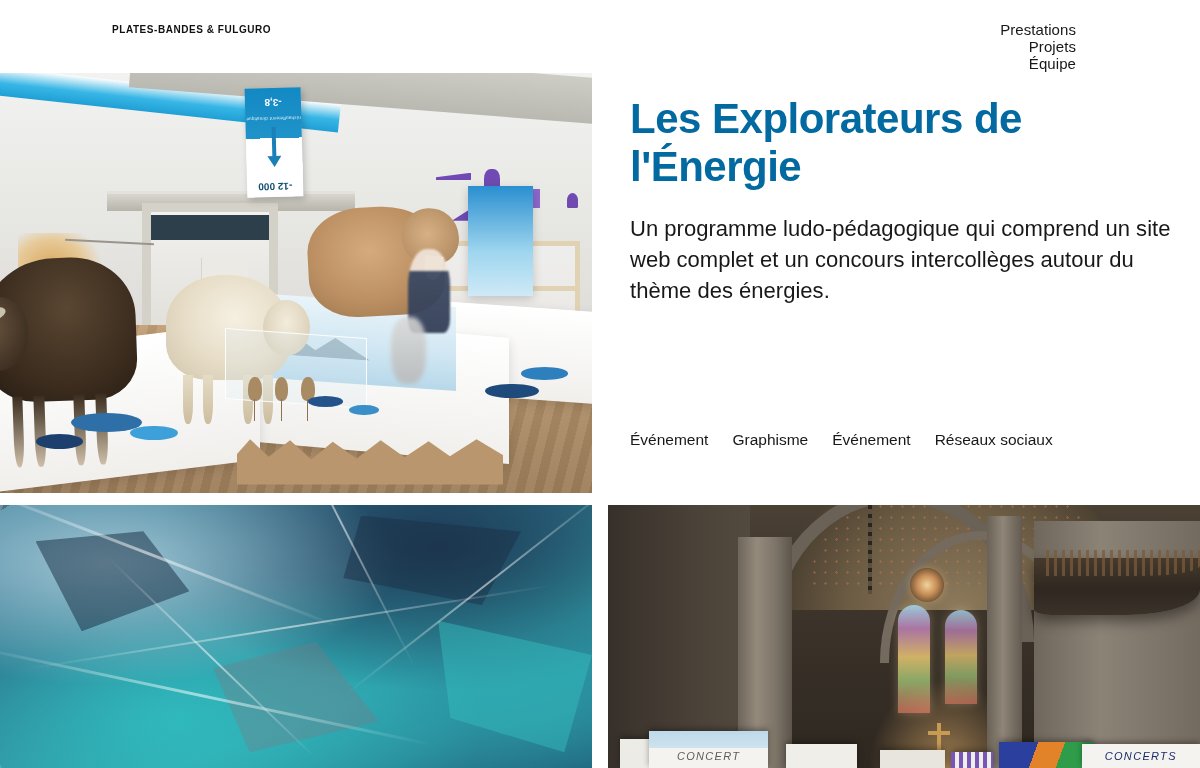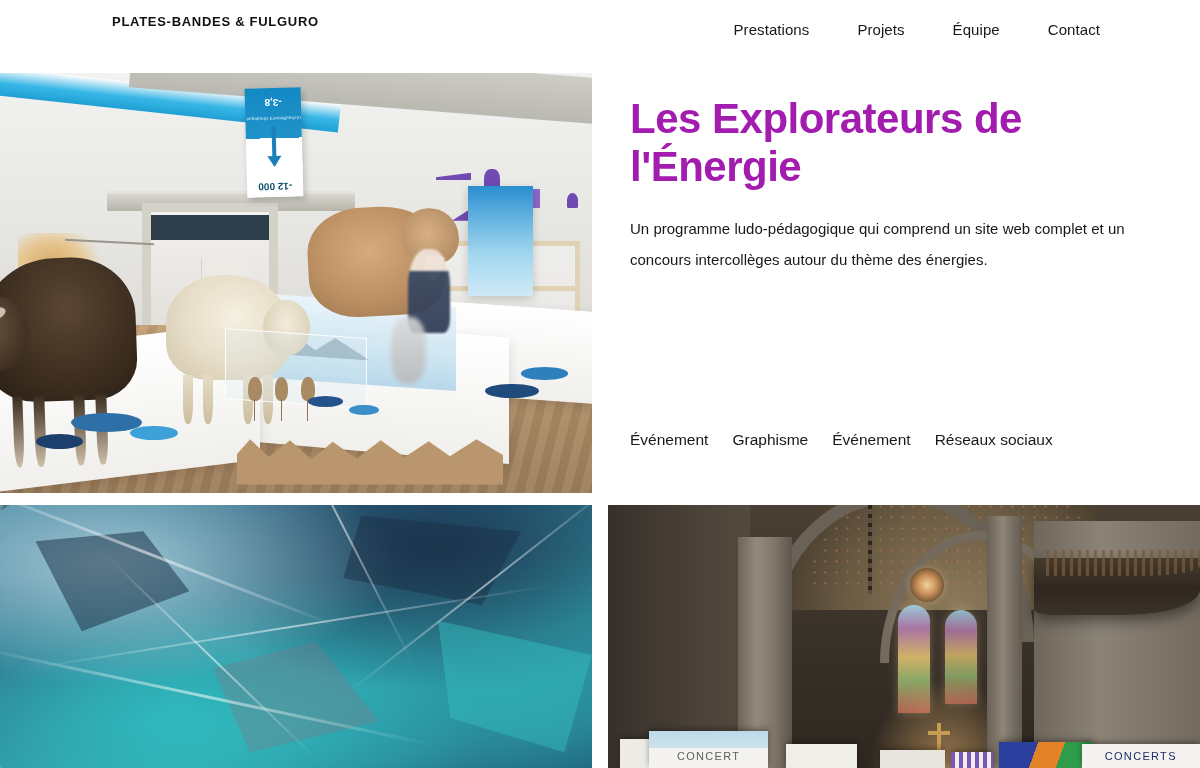--- a/index.html
+++ b/index.html
@@ -13,30 +13,30 @@
   }
 
   
   .site-header {
     position: absolute; top: 0; left: 0;
     width: 1200px; height: 73px;
     background: #ffffff;
     display: flex; align-items: center;
   }
   .logo {
-    position: absolute; left: 112px; top: 14px;
-    font-size: 13px; font-weight: 700;
+    position: absolute; left: 112px; top: 24px;
+    font-size: 10px; font-weight: 700;
     letter-spacing: 0.055em;
     color: #111111;
     white-space: nowrap;
     text-decoration: none;
   }
   .main-nav {
     position: absolute; right: 100px; top: 21px;
-    display: flex; align-items: flex-end; gap: 0;
+    display: flex; align-items: flex-end; gap: 0; flex-direction: column;
   }
   .nav-link {
     font-size: 15px; font-weight: 400;
     color: #18181a; text-decoration: none;
     white-space: nowrap; padding: 0 24px;
     letter-spacing: 0.005em;
   }
   .nav-link:last-child { padding-right: 0; }
 
   
@@ -249,25 +249,25 @@
   .vitrine {
     position:absolute; left:38%; top:62%; width:24%; height:17%;
     border:1px solid rgba(255,255,255,.9); background:rgba(220,235,245,.25);
     transform: skewY(4deg);
   }
 
   
   .tile-text { padding: 22px 0 0 22px; }
   .project-title {
     font-size: 42px; line-height: 48px; font-weight: 700;
-    letter-spacing: -0.012em; color: #a21caf;
+    letter-spacing: -0.012em; color: #0369a1;
     max-width: 480px;
   }
   .project-desc {
-    margin-top: 22px; font-size: 15px; line-height: 31px;
+    margin-top: 22px; font-size: 22px; line-height: 31px;
     font-weight: 400; color: #18181a; max-width: 552px;
     letter-spacing: 0.001em;
   }
   .tag-list {
     position: absolute; left: 22px; bottom: 44px;
     display: flex; gap: 0; align-items: baseline;
   }
   .tag {
     font-size: 15.5px; color: #18181a; text-decoration: none;
     white-space: nowrap; padding-right: 24px;
@@ -384,21 +384,21 @@
     position:absolute; left: 44%; top: -2%; width: 4px; height: 36%;
     background: repeating-linear-gradient(180deg,#5b5040 0 5px, #2b241c 5px 9px);
   }
   .ch-cross {
     position:absolute; left: 55.5%; bottom: 4%; width: 4px; height: 34px; background:#c89b52;
   }
   .ch-cross:after { content:""; position:absolute; left:-9px; top:8px; width:22px; height:4px; background:#c89b52; }
   .ch-poster {
     position:absolute; bottom:0; background:#f2f2ef;
     box-shadow: 0 -2px 6px rgba(0,0,0,.35);
-    display:flex; align-items:flex-end; justify-content:center;
+    display:flex; align-items:flex-end; justify-content:center;font-style:italic;
   }
   .ch-poster span {
     font-size: 11px; letter-spacing: .12em; color:#5d5d5d;
     padding-bottom: 6px; font-weight: 500;
   }
   .p1 { left: 2%;  width: 12%; height: 11%; background:#ecebe6; }
   .p2 { left: 7%;  width: 20%; height: 14%;
         background: linear-gradient(180deg,#bcd9ea 0%, #cfe3ee 46%, #f4f3ef 46%, #f4f3ef 100%); }
   .p3 { left: 30%; width: 12%; height: 9%;  background:#efeee9; }
   .p4 { left: 46%; width: 11%; height: 7%;  background:#e7e5de; }

